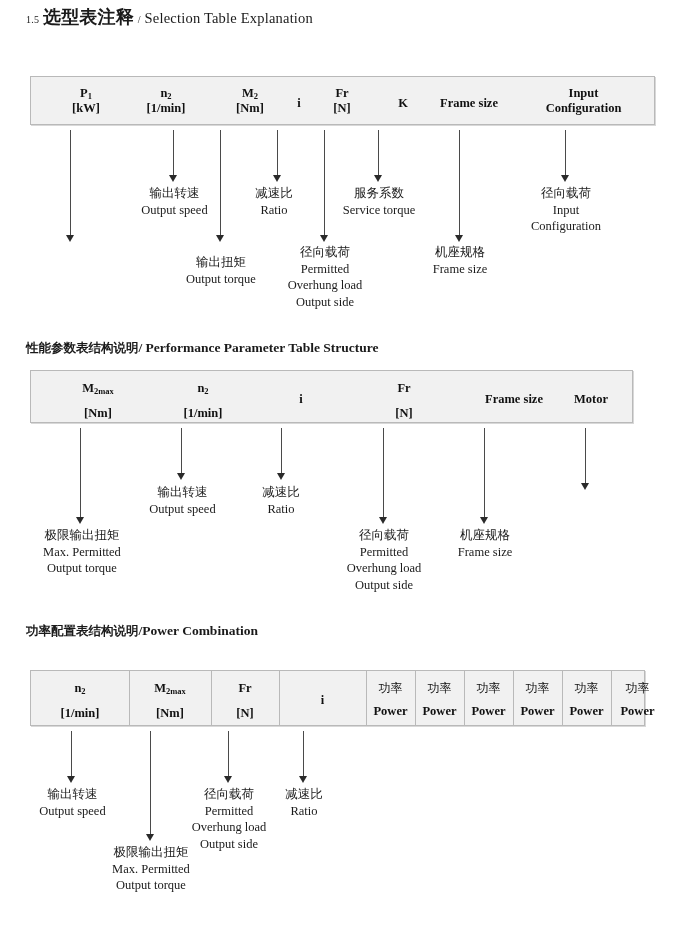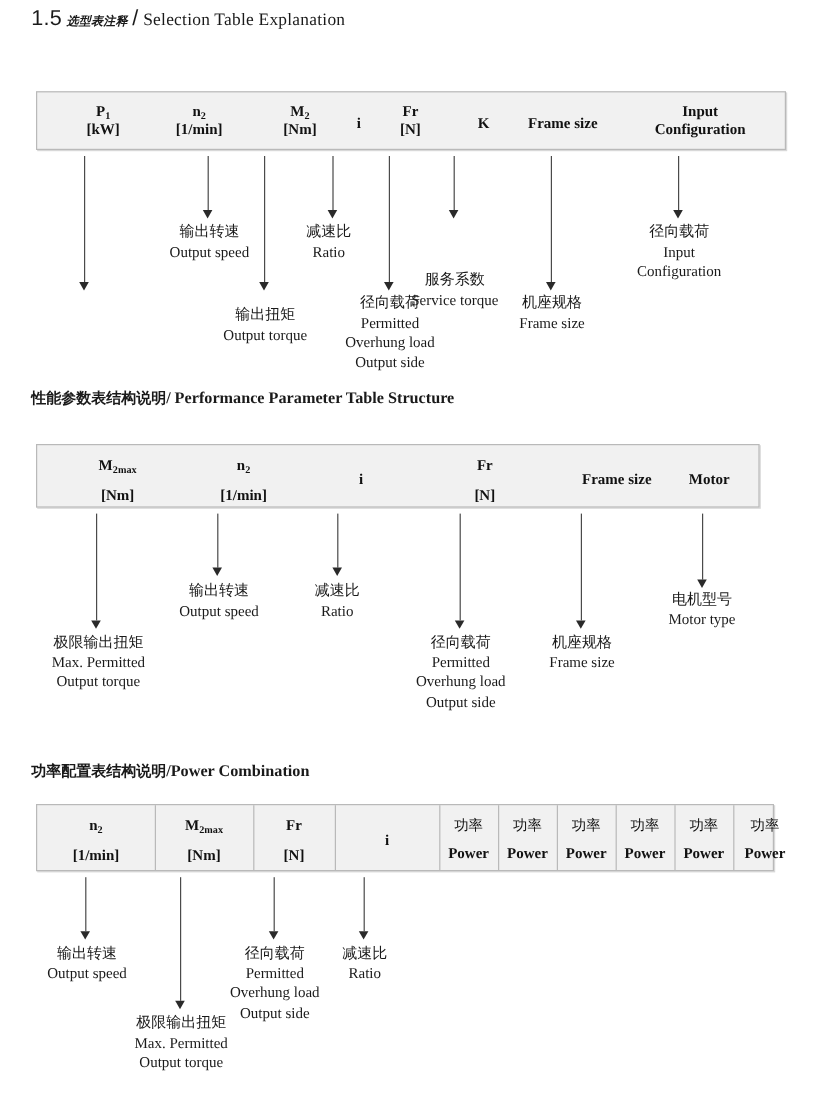--- a/index.html
+++ b/index.html
@@ -25,26 +25,25 @@
   .doc-title {
     position: absolute;
     left: 26px; top: 5px;
     font-size: 14.5px;
     letter-spacing: 0.2px;
     white-space: nowrap;
   }
   .doc-title .cn {
     font-family: "DejaVu Sans", "Liberation Sans", sans-serif;
     font-weight: 700;
+    font-size: 18px;
+  }
+  .doc-title .num {
+    font-family: Liberation Serif, serif;
     font-size: 10px;
-    font-style: italic;
-  }
-  .doc-title .num {
-    font-family: Liberation Sans, sans-serif;
-    font-size: 18px;
   }
   .doc-title .en {
     font-family: "Liberation Serif", serif;
     font-size: 14.5px;
   }
 
   .sec-heading {
     position: absolute;
     white-space: nowrap;
     font-size: 13px;
@@ -233,35 +232,35 @@
   <div class="anno" style="left:238px; top:185px; width:72px;">
     <span class="cn">减速比</span>
     <span class="en">Ratio</span>
   </div>
   <div class="anno" style="left:271px; top:244px; width:108px;">
     <span class="cn">径向载荷</span>
     <span class="en">Permitted</span>
     <span class="en">Overhung load</span>
     <span class="en">Output side</span>
   </div>
-  <div class="anno" style="left:323px; top:185px; width:112px;margin-top:40px;">
+  <div class="anno" style="left:323px; top:185px; width:112px;">
     <span class="cn">服务系数</span>
     <span class="en">Service torque</span>
   </div>
   <div class="anno" style="left:405px; top:244px; width:110px;">
     <span class="cn">机座规格</span>
     <span class="en">Frame size</span>
   </div>
   <div class="anno" style="left:509px; top:185px; width:114px;">
     <span class="cn">径向载荷</span>
     <span class="en">Input</span>
     <span class="en">Configuration</span>
   </div>
 
-  <div class="sec-heading" style="left:26px; top:324px;">
+  <div class="sec-heading" style="left:26px; top:340px;">
     <span class="cn">性能参数表结构说明</span><span class="sep">/</span> <span class="en">Performance Parameter Table Structure</span>
   </div>
 
   <div class="hdr-table" style="left:30px; top:370px; width:603px; height:53px;">
     <div class="hdr-cell" style="left:12px; top:11px; width:110px;">
       <span class="l1"><span>M</span><sub>2max</sub></span>
       <span class="l2" style="margin-top:12px;">[Nm]</span>
     </div>
     <div class="hdr-cell" style="left:117px; top:11px; width:110px;">
       <span class="l1"><span>n</span><sub>2</sub></span>
@@ -323,26 +322,22 @@
   <div class="anno" style="left:330px; top:527px; width:108px;">
     <span class="cn">径向载荷</span>
     <span class="en">Permitted</span>
     <span class="en">Overhung load</span>
     <span class="en">Output side</span>
   </div>
   <div class="anno" style="left:430px; top:527px; width:110px;">
     <span class="cn">机座规格</span>
     <span class="en">Frame size</span>
   </div>
-  <div class="anno" style="left:530px; top:491px; width:110px;">
-    <span class="cn">电机型号</span>
-    <span class="en">Motor type</span>
-  </div>
-
-  <div class="sec-heading" style="left:26px; top:623px;margin-top:12px;">
+
+  <div class="sec-heading" style="left:26px; top:623px;">
     <span class="cn">功率配置表结构说明</span><span class="sep">/</span><span class="en">Power Combination</span>
   </div>
 
   <div class="hdr-table" style="left:30px; top:670px; width:615px; height:56px;">
 
     <div class="vline" style="left:98px; top:0; height:54px;"></div>
     <div class="vline" style="left:180px; top:0; height:54px;"></div>
     <div class="vline" style="left:248px; top:0; height:54px;"></div>
     <div class="vline" style="left:335px; top:0; height:54px;"></div>
     <div class="vline" style="left:384px; top:0; height:54px;"></div>

